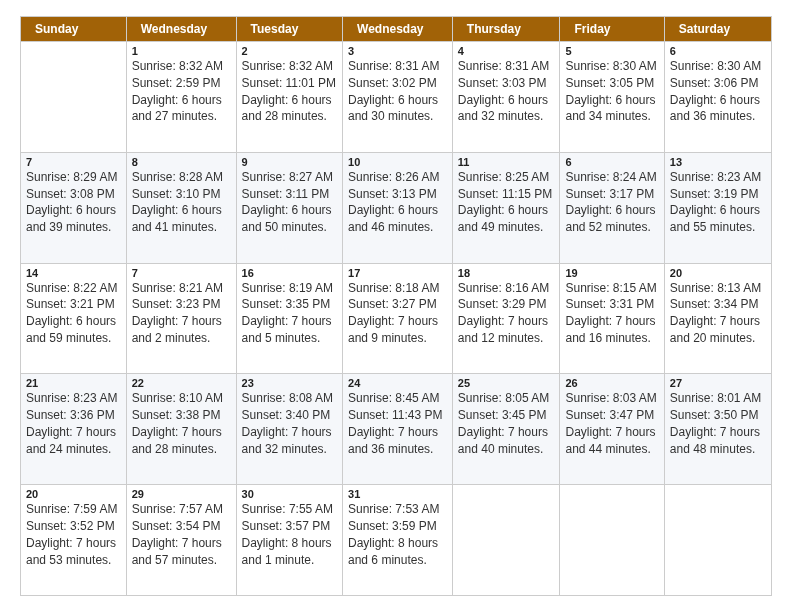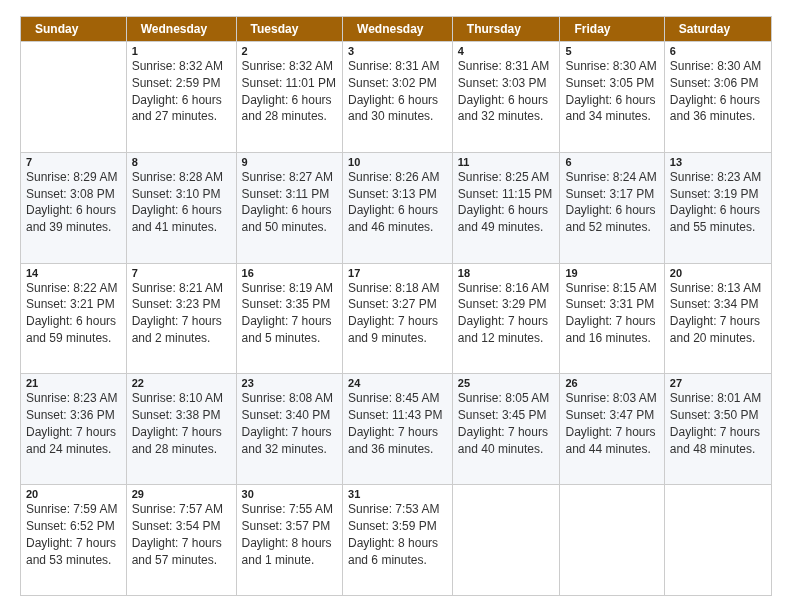--- a/index.html
+++ b/index.html
@@ -342,21 +342,21 @@
           <span>Sunset: 3:50 PM</span><br>
           <span>Daylight: 7 hours and 48 minutes.</span>
         </div>
       </td>
         </tr>
         <tr>
           <td>
         <span class="day-num">20</span>
         <div class="cell-content">
           <span>Sunrise: 7:59 AM</span><br>
-          <span>Sunset: 6:52 PM</span><br>
+          <span>Sunset: 3:52 PM</span><br>
           <span>Daylight: 7 hours and 53 minutes.</span>
         </div>
       </td>
           <td>
         <span class="day-num">29</span>
         <div class="cell-content">
           <span>Sunrise: 7:57 AM</span><br>
           <span>Sunset: 3:54 PM</span><br>
           <span>Daylight: 7 hours and 57 minutes.</span>
         </div>

